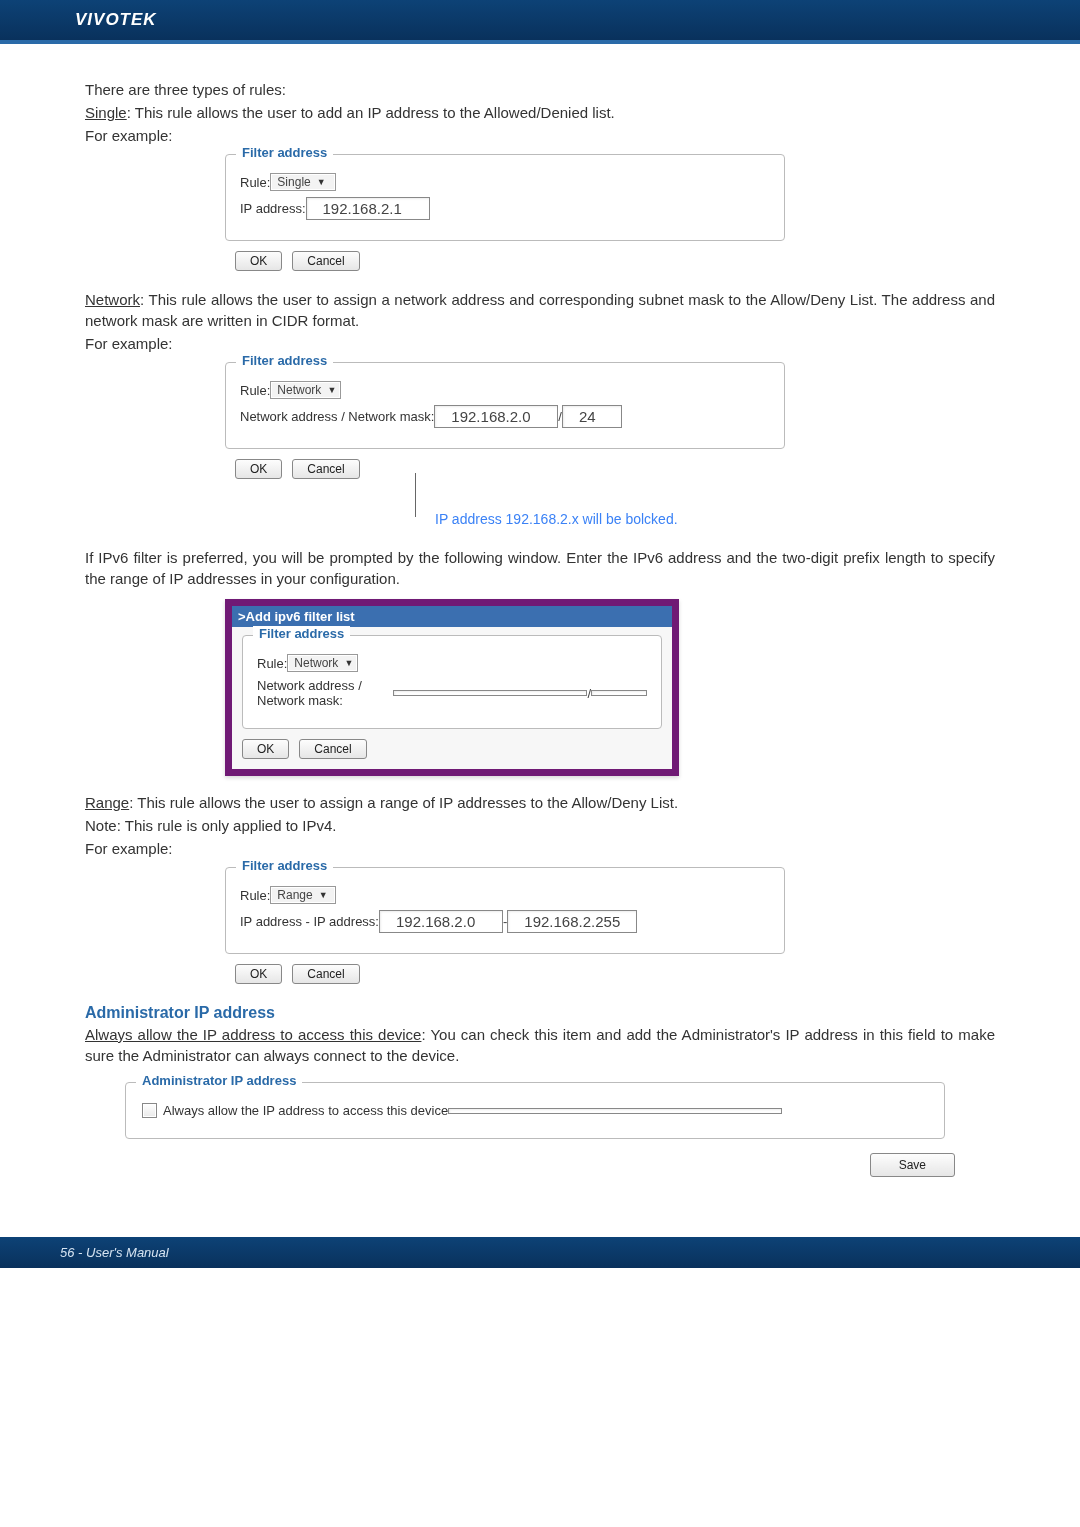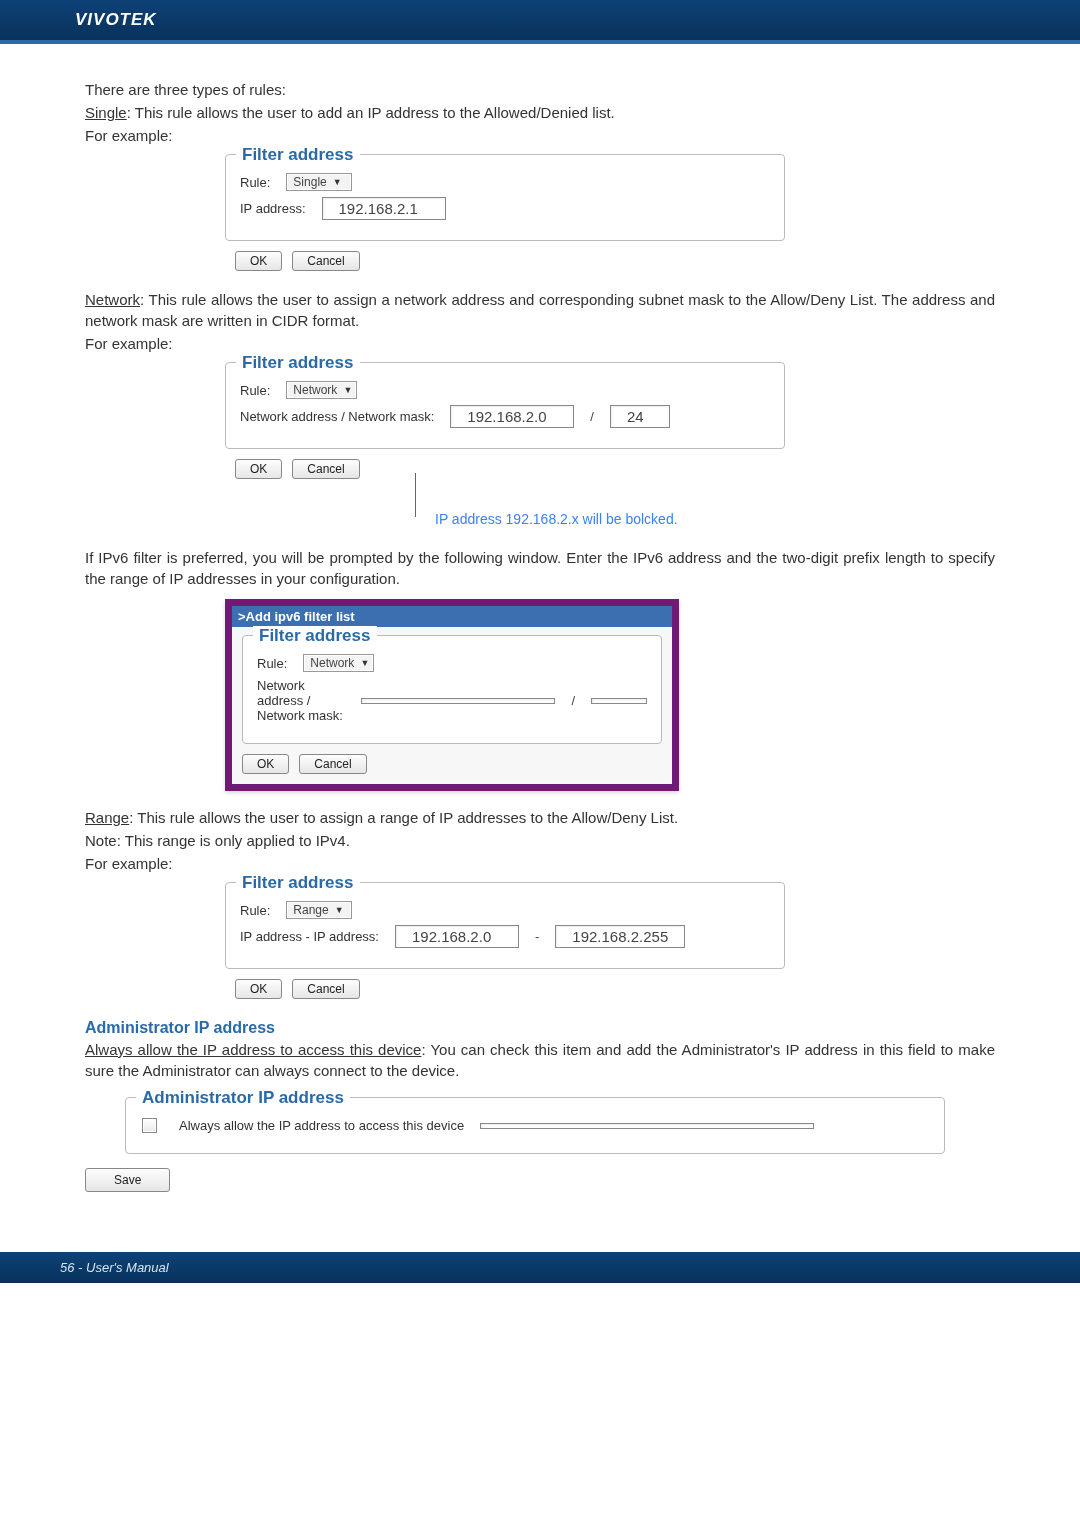--- a/index.html
+++ b/index.html
@@ -64,27 +64,27 @@
     position: relative;
   }
   .legend {
     position: absolute;
     top: -10px;
     left: 10px;
     background: #fff;
     padding: 0 6px;
     color: #2a6aa8;
     font-weight: bold;
-    font-size: 17px;
+    font-size: 13px;
     font-family: Arial, sans-serif;
   }
   .row {
     display: flex;
     align-items: center;
-    gap: 16px;
+    gap: 0;
     margin: 6px 0;
     font-size: 13px;
     color: #444;
   }
   .lbl {
     color: #333;
   }
   .select {
     display: inline-flex;
     align-items: center;
@@ -176,21 +176,21 @@
     display: inline-block;
     margin-right: 6px;
     box-shadow: inset 0 0 0 1px #fff;
   }
   .input-long {
     flex: 1;
     max-width: 300px;
   }
   .save-row {
     display: flex;
-    justify-content: flex-start;
+    justify-content: flex-end;
     margin: 14px 40px 0 0;
   }
   .footer {
     background: #0a3a6b;
     background: linear-gradient(#0d4276,#09315c);
     color: #d6e4f2;
     font-style: italic;
     font-size: 13px;
     padding: 8px 8px 8px 60px;
     margin-top: 60px;
@@ -289,21 +289,21 @@
         <div class="btnrow" style="margin-left:0">
           <span class="btn">OK</span>
           <span class="btn">Cancel</span>
         </div>
       </div>
     </div>
 
     <p class="para">
       <span class="u">Range</span><span>: This rule allows the user to assign a range of IP addresses to the Allow/Deny List.</span>
     </p>
-    <p class="para">Note: This range is only applied to IPv4.</p>
+    <p class="para">Note: This rule is only applied to IPv4.</p>
     <p class="para">For example:</p>
 
     <div class="widget widget-wide">
       <div class="fieldset">
         <div class="legend">Filter address</div>
         <div class="row">
           <span class="lbl">Rule:</span>
           <span class="select">
             <span>Range</span>
             <span class="arrow">▼</span>

